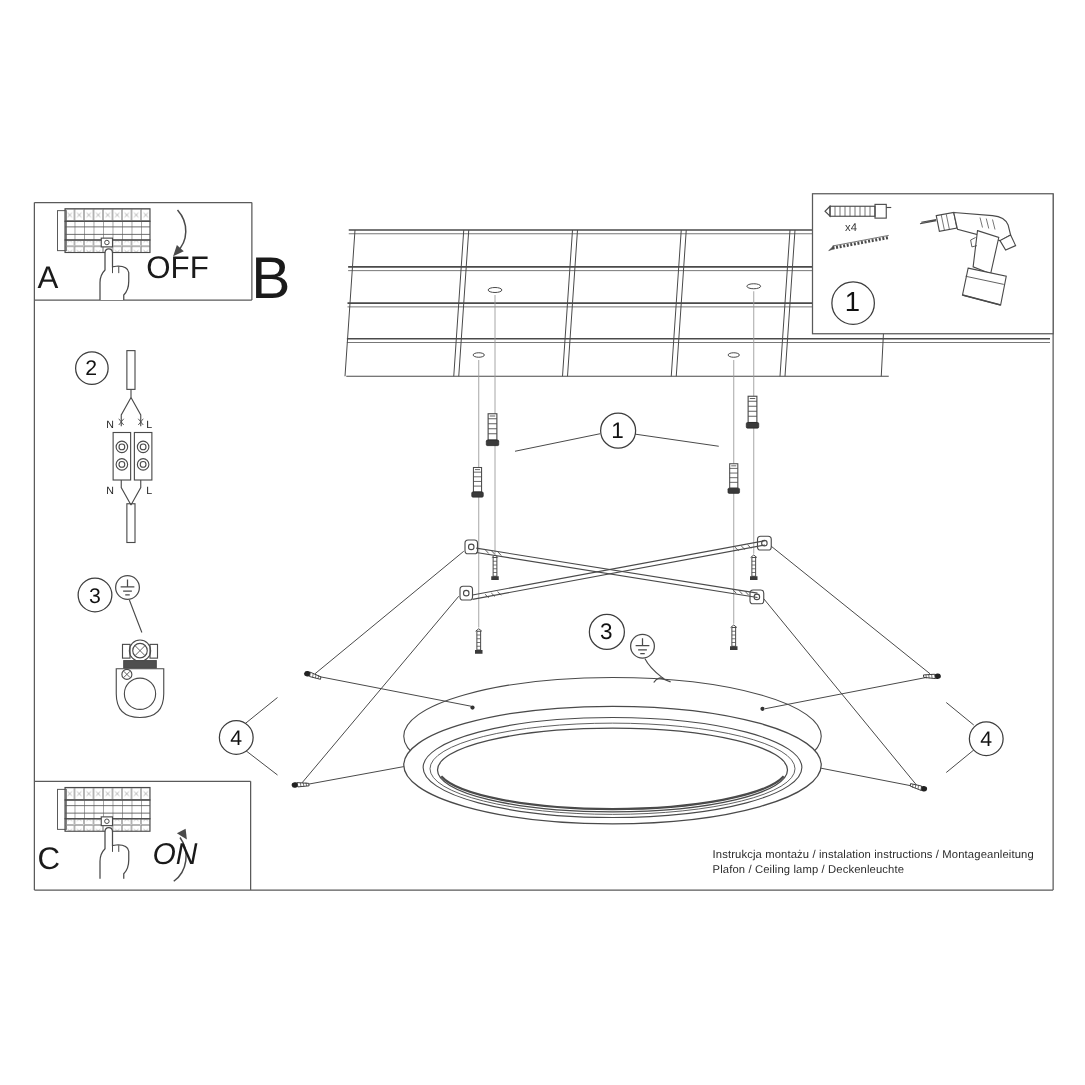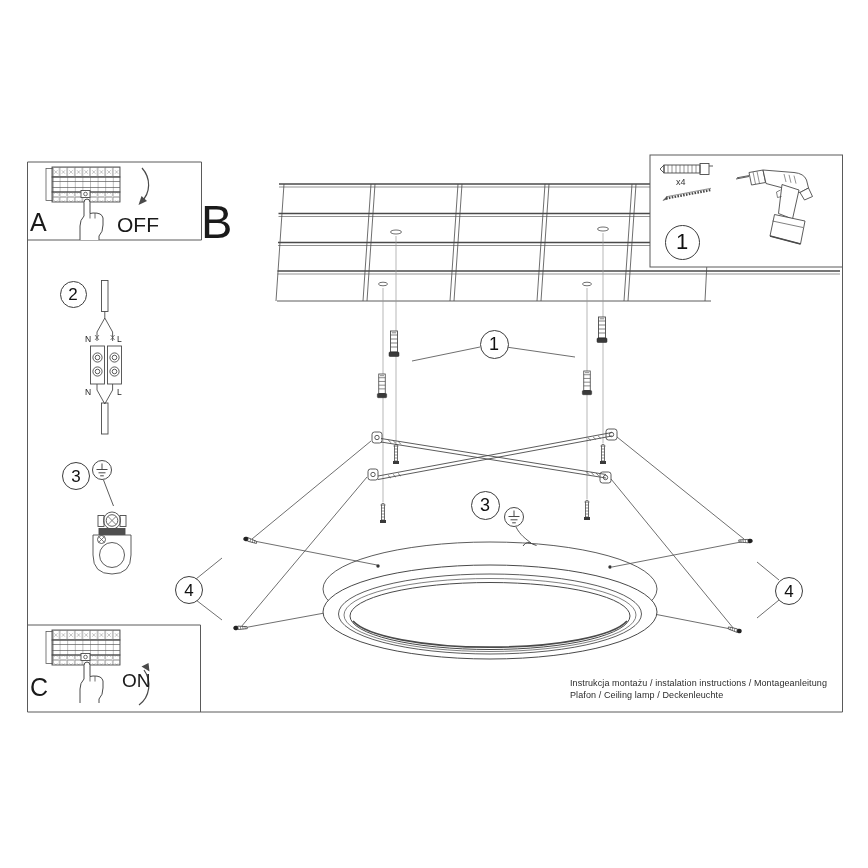--- a/index.html
+++ b/index.html
@@ -283,22 +283,22 @@
       <path d="M36.5 53 L67 59.5" fill="none" stroke-width="0.7"></path>
       <path d="M34 68 L64.5 76" fill="none" stroke-width="1.4"></path>
     </g>
   </g>
 </svg>
 
 <div class="abs letter" style="left:30px;top:210px;font-size:25px;">A</div>
 <div class="abs letter" style="left:201px;top:198px;font-size:47px;">B</div>
 <div class="abs letter" style="left:30px;top:675px;font-size:25px;">C</div>
 
-<div class="abs" style="left:117px;top:213px;font-size:21px;">OFF</div>
-<div class="abs" style="left:122px;top:670px;font-size:19px;">ON</div>
+<div class="abs" style="left:117px;top:200px;font-size:25px;">OFF</div>
+<div class="abs" style="left:122px;top:670px;font-size:24px;font-style:italic;">ON</div>
 
 <div class="abs" style="left:676px;top:177px;font-size:9px;color:#333;">x4</div>
 
 <div class="callout" style="left:664.5px;top:224.5px;width:33px;height:33px;font-size:22px;">1</div>
 <div class="callout" style="left:479.5px;top:329.5px;width:27px;height:27px;font-size:18px;">1</div>
 <div class="callout" style="left:59.5px;top:280.5px;width:25px;height:25px;font-size:17px;">2</div>
 <div class="callout" style="left:62px;top:462px;width:26px;height:26px;font-size:17px;">3</div>
 <div class="callout" style="left:470.5px;top:490.5px;width:27px;height:27px;font-size:18px;">3</div>
 <div class="callout" style="left:175px;top:576px;width:26px;height:26px;font-size:17px;">4</div>
 <div class="callout" style="left:775px;top:577px;width:26px;height:26px;font-size:17px;">4</div>

